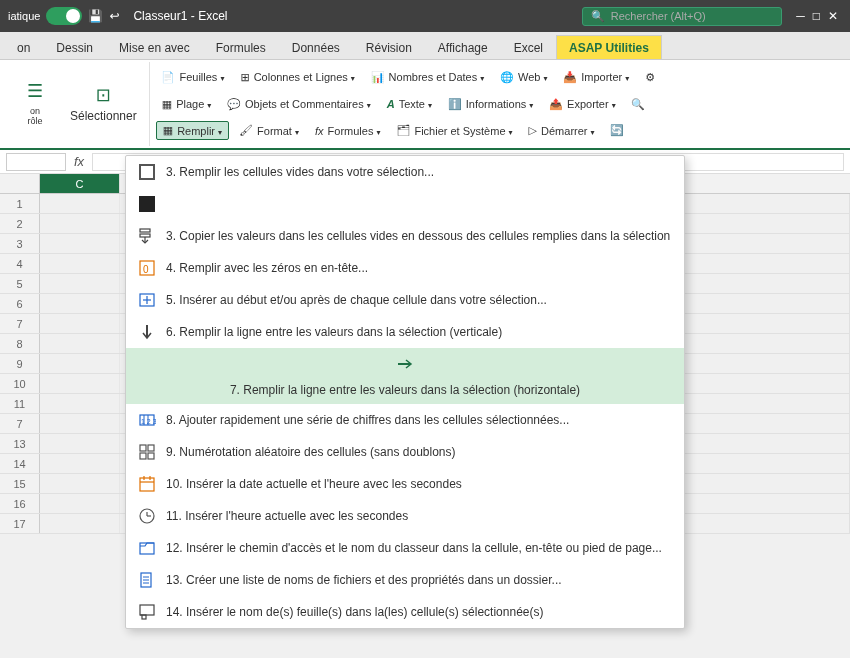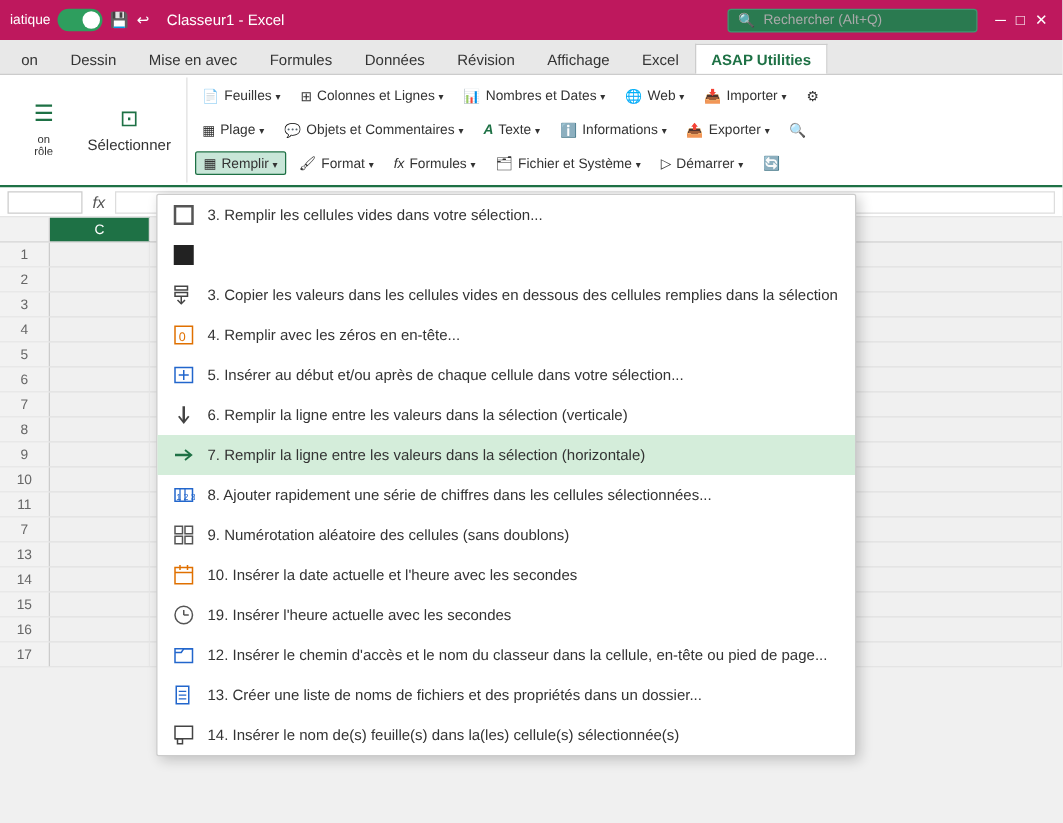--- a/index.html
+++ b/index.html
@@ -1,21 +1,21 @@
 <!DOCTYPE html>
 <html><head>
   <meta charset="utf-8">
   <style>
     * { box-sizing: border-box; margin: 0; padding: 0; }
     body { font-family: 'Segoe UI', Arial, sans-serif; font-size: 12px; background: #f0f0f0; overflow: hidden; }
 
     
     .title-bar {
       height: 32px;
-      background: #be185d;
+      background: #404040;
       display: flex;
       align-items: center;
       padding: 0 8px;
       color: white;
     }
     .title-bar-left { display: flex; align-items: center; gap: 6px; font-size: 12px; }
     .toggle-btn {
       background: #2e9e5e;
       border: none;
       border-radius: 10px;
@@ -62,21 +62,21 @@
       cursor: pointer;
       border: 1px solid transparent;
       border-bottom: none;
       background: transparent;
       color: #333;
       height: 24px;
       display: flex;
       align-items: center;
     }
     .ribbon-tab.active {
-      background: #ffffff;
+      background: #fde047;
       border-color: #ccc;
       color: #1e7145;
       font-weight: bold;
       text-align: center;
     }
     .ribbon-tab.asap {
       color: #1e7145;
       font-weight: bold;
     }
 
@@ -208,21 +208,21 @@
     .dropdown-item {
       display: flex;
       align-items: center;
       gap: 10px;
       padding: 7px 12px;
       cursor: pointer;
       font-size: 12px;
       color: #333;
       border-bottom: none;
     }
-    .dropdown-item.highlighted { background: #d4edda; }
+    .dropdown-item.highlighted { background: #d4edda; flex-direction: column; }
     .dropdown-item-icon {
       width: 18px;
       height: 18px;
       display: flex;
       align-items: center;
       justify-content: center;
       flex-shrink: 0;
     }
     .dropdown-item-text { flex: 1; }
     .icon-box-empty {
@@ -600,21 +600,21 @@
     <div class="dropdown-item-text">10. Insérer la date actuelle et l'heure avec les secondes</div>
   </div>
       <div class="dropdown-item">
     <div class="dropdown-item-icon">
           <svg class="svg-icon" viewBox="0 0 18 18">
             <circle cx="9" cy="9" r="7" fill="none" stroke="#555" stroke-width="1.2"></circle>
             <line x1="9" y1="9" x2="9" y2="5" stroke="#555" stroke-width="1.2"></line>
             <line x1="9" y1="9" x2="13" y2="9" stroke="#555" stroke-width="1.2"></line>
           </svg>
         </div>
-    <div class="dropdown-item-text">19. Insérer l'heure actuelle avec les secondes</div>
+    <div class="dropdown-item-text">11. Insérer l'heure actuelle avec les secondes</div>
   </div>
       <div class="dropdown-item">
     <div class="dropdown-item-icon">
           <svg class="svg-icon" viewBox="0 0 18 18">
             <rect x="2" y="4" width="14" height="11" fill="none" stroke="#2266cc" stroke-width="1.2"></rect>
             <polyline points="2,7 7,7 9,4 16,4" fill="none" stroke="#2266cc" stroke-width="1.2"></polyline>
           </svg>
         </div>
     <div class="dropdown-item-text">12. Insérer le chemin d'accès et le nom du classeur dans la cellule, en-tête ou pied de page...</div>
   </div>

